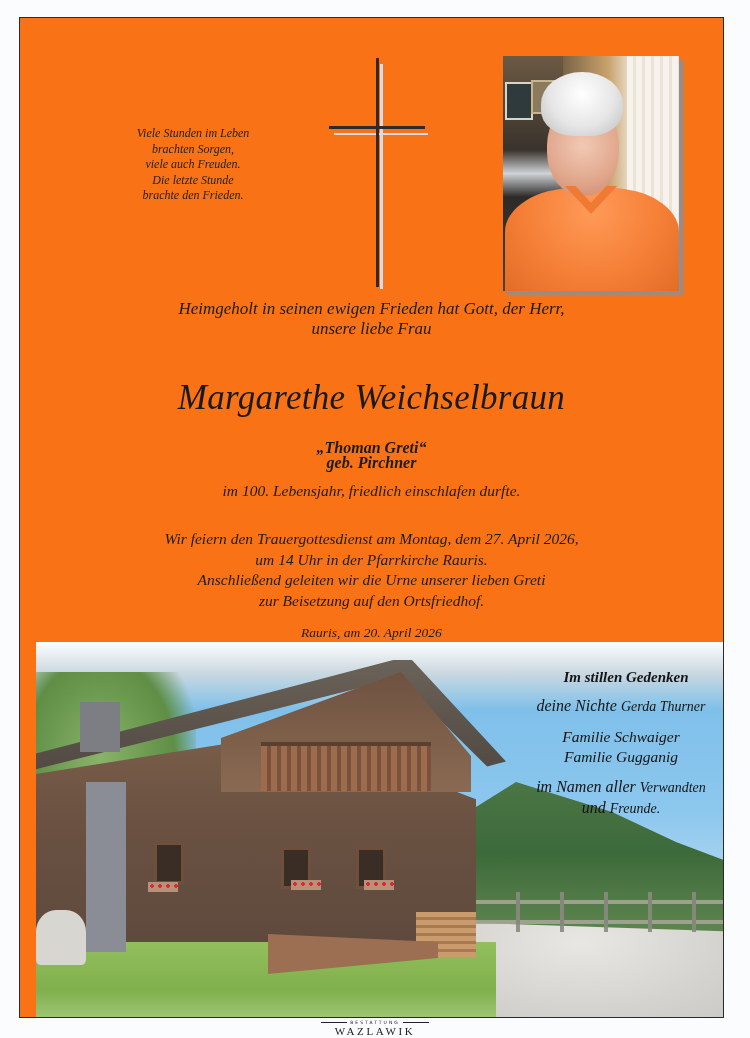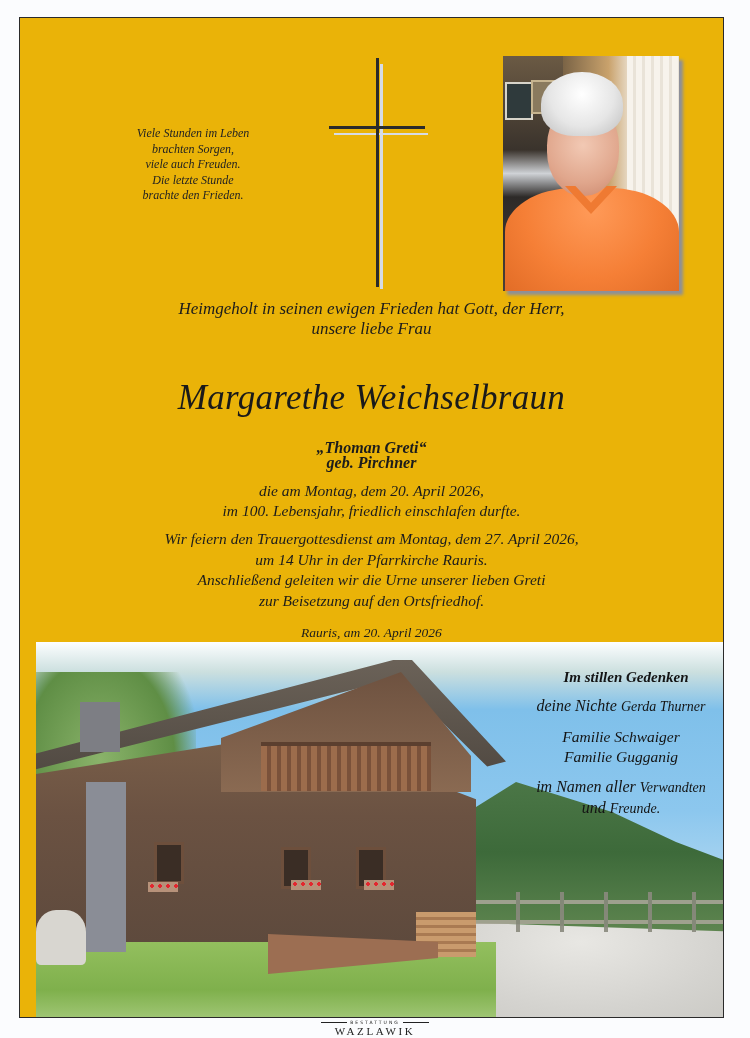--- a/index.html
+++ b/index.html
@@ -2,21 +2,21 @@
 <html><head>
 <meta charset="utf-8">
 <style>
   html, body { margin: 0; padding: 0; }
   body {
     width: 750px; height: 1038px; background: #fbfcfe; position: relative; overflow: hidden;
     font-family: "Liberation Serif", "DejaVu Serif", serif; color: #1c1c1c;
   }
   .card {
     position: absolute; left: 19px; top: 17px; width: 703px; height: 999px;
-    border: 1px solid #2a2a2a; background: #eab308; overflow: hidden;
+    border: 1px solid #2a2a2a; background: #f97316; overflow: hidden;
   }
   .poem {
     position: absolute; left: 78px; top: 108px; width: 190px;
     text-align: center; font-style: italic; font-size: 12px; line-height: 15.5px; color: #222;
   }
   .cross-v { position: absolute; left: 356px; top: 40px; width: 3px; height: 229px; background: #2b2b2b; }
   .cross-v-shadow { position: absolute; left: 360px; top: 46px; width: 3px; height: 225px; background: #d6dbe6; }
   .cross-h { position: absolute; left: 309px; top: 108px; width: 96px; height: 3px; background: #2b2b2b; }
   .cross-h-shadow { position: absolute; left: 314px; top: 115px; width: 94px; height: 2px; background: #d6dbe6; }
 
@@ -111,21 +111,20 @@
     <div>unsere liebe Frau</div>
   </div>
 
   <div class="center name">Margarethe Weichselbraun</div>
   <div class="center nick">
     <div>„Thoman Greti“</div>
     <div>geb. Pirchner</div>
   </div>
 
   <div class="center died">
-    <div>die am Montag, dem 20. April 2026,</div>
     <div>im 100. Lebensjahr, friedlich einschlafen durfte.</div>
   </div>
 
   <div class="center service">
     <div>Wir feiern den Trauergottesdienst am Montag, dem 27. April 2026,</div>
     <div>um 14 Uhr in der Pfarrkirche Rauris.</div>
     <div>Anschließend geleiten wir die Urne unserer lieben Greti</div>
     <div>zur Beisetzung auf den Ortsfriedhof.</div>
   </div>
 

